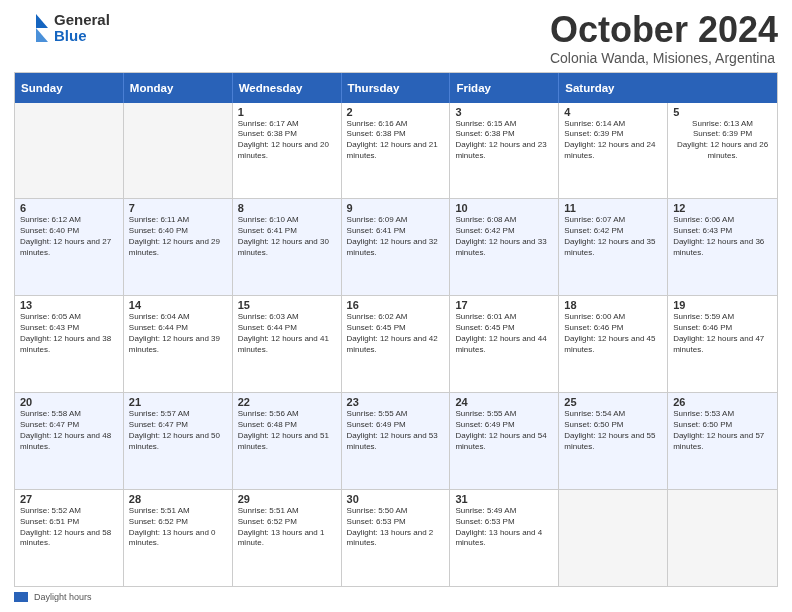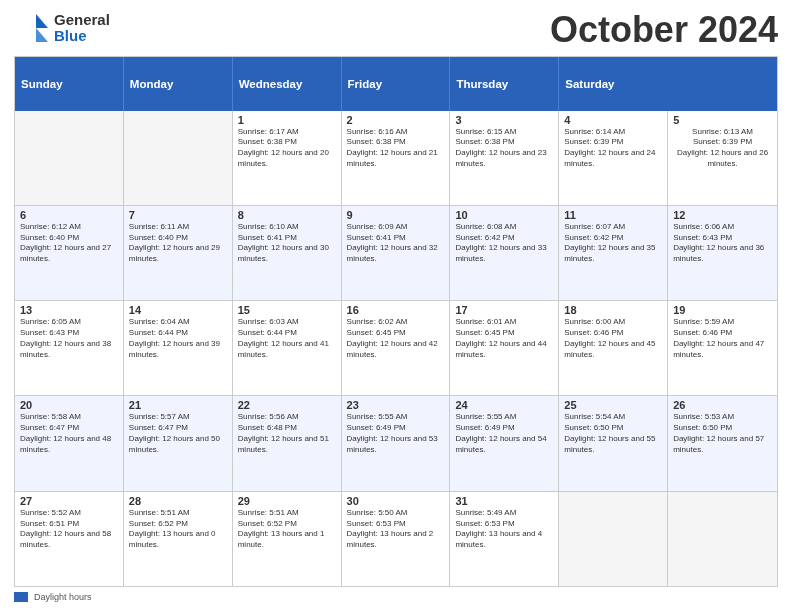--- a/index.html
+++ b/index.html
@@ -50,21 +50,21 @@
     }
     .cal-header-row {
       display: grid;
       grid-template-columns: repeat(7, 1fr);
       background: #2962b8;
     }
     .cal-header-cell {
       color: #fff;
       font-size: 11.5px;
       font-weight: bold;
-      padding: 21px 6px;
+      padding: 9px 6px;
       border-right: 1px solid #4a7fd4;
       text-align: left;
     }
     .cal-header-cell:last-child { border-right: none; }
     .cal-body {
       flex: 1;
       display: flex;
       flex-direction: column;
     }
     .cal-row {
@@ -132,30 +132,31 @@
         <polygon points="22,18 34,32 22,32" fill="#4a90d9"></polygon>
       </svg>
       <div>
         <div style="font-size:15px;font-weight:bold;color:#333;line-height:1.1;">General</div>
         <div style="font-size:15px;font-weight:bold;color:#1565c0;line-height:1.1;">Blue</div>
       </div>
     </div>
   </div>
     <div class="title-block">
       <div class="month-title">October 2024</div>
+      <div class="subtitle">Colonia Wanda, Misiones, Argentina</div>
     </div>
   </div>
 
   <div class="calendar">
     <div class="cal-header-row">
     <div class="cal-header-cell">Sunday</div>
         <div class="cal-header-cell">Monday</div>
         <div class="cal-header-cell">Wednesday</div>
+        <div class="cal-header-cell">Thursday</div>
         <div class="cal-header-cell">Friday</div>
-        <div class="cal-header-cell">Thursday</div>
         <div class="cal-header-cell">Saturday</div>
       </div>
     <div class="cal-body">
     <div class="cal-row">
           <div class="cal-cell empty"></div>
           <div class="cal-cell empty"></div>
           <div class="cal-cell">
             <span class="day-num">1</span>
             <div class="cell-text" style="white-space: pre-line;">Sunrise: 6:17 AM
 Sunset: 6:38 PM

